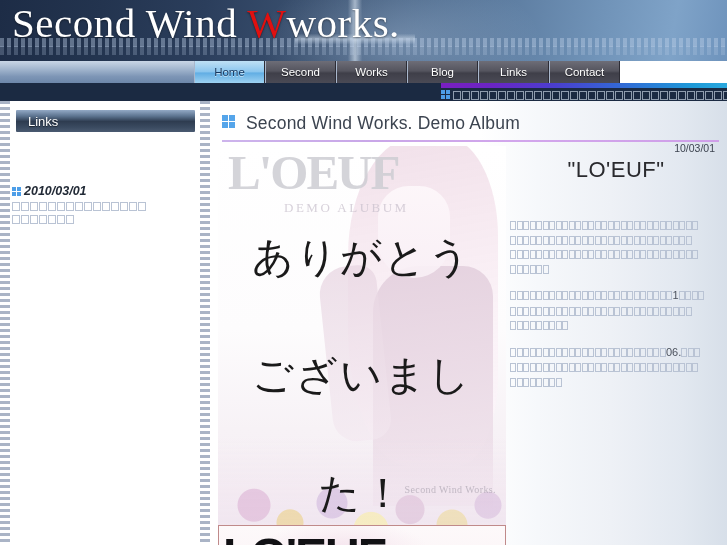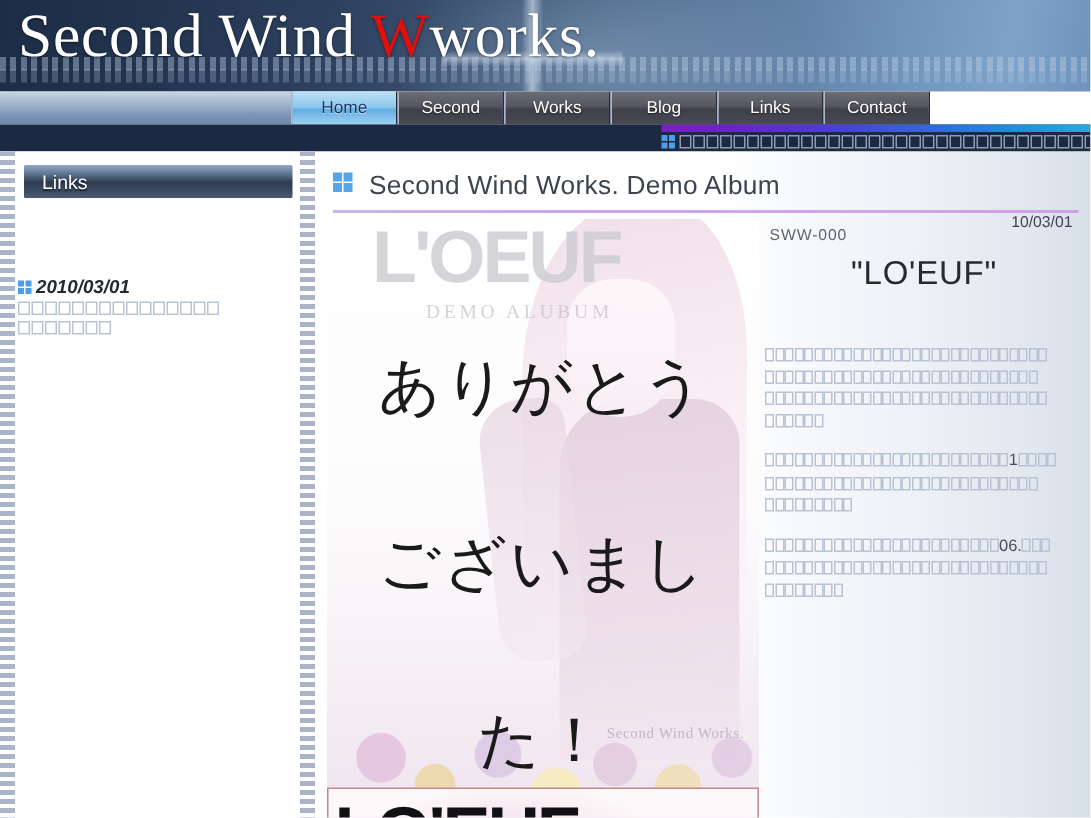--- a/index.html
+++ b/index.html
@@ -299,27 +299,26 @@
       radial-gradient(circle at 53% 84%, rgba(246,236,186,.85) 0 17px, rgba(246,236,186,0) 18px),
       radial-gradient(circle at 66% 66%, rgba(224,198,220,.75) 0 14px, rgba(224,198,220,0) 15px),
       radial-gradient(circle at 80% 80%, rgba(238,220,172,.75) 0 15px, rgba(238,220,172,0) 16px),
       radial-gradient(circle at 92% 62%, rgba(220,196,224,.7) 0 13px, rgba(220,196,224,0) 14px),
       linear-gradient(180deg, rgba(244,234,242,0) 0%, rgba(242,230,240,.55) 45%, rgba(238,226,238,.75) 100%);
     filter: blur(.3px);
   }
   .jacket-title {
     position: absolute;
     left: 10px; top: 2px;
-    font-family: Liberation Sans, sans-serif;
+    font-family: Liberation Serif, serif;
     font-size: 49px;
     font-weight: bold;
     letter-spacing: -2px;
     color: rgba(205,205,210,.85);
     line-height: 1;
-    margin-left: 20px;
   }
   .jacket-sub {
     position: absolute;
     left: 66px; top: 54px;
     font-family: "Liberation Serif", serif;
     font-size: 13px;
     letter-spacing: 2.5px;
     color: rgba(198,190,202,.7);
   }
   .jacket-credit {
@@ -461,21 +460,20 @@
         <div class="jacket-sub">DEMO ALUBUM</div>
         <div class="jacket-credit">Second Wind Works.</div>
         <div class="overlay-jp">
           <span class="l2">ありがとう</span>
           <span class="l2">ございました！</span>
         </div>
       </div>
     </div>
 
     <div class="desc">
-      <div class="cat-no">SWW-000</div>
       <div class="album-name">"LO'EUF"</div>
       <div class="desc-body" id="desc-body">
           <div class="para"><span class="tofu"></span><span class="tofu"></span><span class="tofu"></span><span class="tofu"></span><span class="tofu"></span><span class="tofu"></span><span class="tofu"></span><span class="tofu"></span><span class="tofu"></span><span class="tofu"></span><span class="tofu"></span><span class="tofu"></span><span class="tofu"></span><span class="tofu"></span><span class="tofu"></span><span class="tofu"></span><span class="tofu"></span><span class="tofu"></span><span class="tofu"></span><span class="tofu"></span><span class="tofu"></span><span class="tofu"></span><span class="tofu"></span><span class="tofu"></span><span class="tofu"></span><span class="tofu"></span><span class="tofu"></span><span class="tofu"></span><span class="tofu"></span><br><span class="tofu"></span><span class="tofu"></span><span class="tofu"></span><span class="tofu"></span><span class="tofu"></span><span class="tofu"></span><span class="tofu"></span><span class="tofu"></span><span class="tofu"></span><span class="tofu"></span><span class="tofu"></span><span class="tofu"></span><span class="tofu"></span><span class="tofu"></span><span class="tofu"></span><span class="tofu"></span><span class="tofu"></span><span class="tofu"></span><span class="tofu"></span><span class="tofu"></span><span class="tofu"></span><span class="tofu"></span><span class="tofu"></span><span class="tofu"></span><span class="tofu"></span><span class="tofu"></span><span class="tofu"></span><span class="tofu"></span><br><span class="tofu"></span><span class="tofu"></span><span class="tofu"></span><span class="tofu"></span><span class="tofu"></span><span class="tofu"></span><span class="tofu"></span><span class="tofu"></span><span class="tofu"></span><span class="tofu"></span><span class="tofu"></span><span class="tofu"></span><span class="tofu"></span><span class="tofu"></span><span class="tofu"></span><span class="tofu"></span><span class="tofu"></span><span class="tofu"></span><span class="tofu"></span><span class="tofu"></span><span class="tofu"></span><span class="tofu"></span><span class="tofu"></span><span class="tofu"></span><span class="tofu"></span><span class="tofu"></span><span class="tofu"></span><span class="tofu"></span><span class="tofu"></span><br><span class="tofu"></span><span class="tofu"></span><span class="tofu"></span><span class="tofu"></span><span class="tofu"></span><span class="tofu"></span></div>
           <div class="para"><span class="tofu"></span><span class="tofu"></span><span class="tofu"></span><span class="tofu"></span><span class="tofu"></span><span class="tofu"></span><span class="tofu"></span><span class="tofu"></span><span class="tofu"></span><span class="tofu"></span><span class="tofu"></span><span class="tofu"></span><span class="tofu"></span><span class="tofu"></span><span class="tofu"></span><span class="tofu"></span><span class="tofu"></span><span class="tofu"></span><span class="tofu"></span><span class="tofu"></span><span class="tofu"></span><span class="tofu"></span><span class="tofu"></span><span class="tofu"></span><span class="tofu"></span><span class="inline-num">1</span><span class="tofu"></span><span class="tofu"></span><span class="tofu"></span><span class="tofu"></span><br><span class="tofu"></span><span class="tofu"></span><span class="tofu"></span><span class="tofu"></span><span class="tofu"></span><span class="tofu"></span><span class="tofu"></span><span class="tofu"></span><span class="tofu"></span><span class="tofu"></span><span class="tofu"></span><span class="tofu"></span><span class="tofu"></span><span class="tofu"></span><span class="tofu"></span><span class="tofu"></span><span class="tofu"></span><span class="tofu"></span><span class="tofu"></span><span class="tofu"></span><span class="tofu"></span><span class="tofu"></span><span class="tofu"></span><span class="tofu"></span><span class="tofu"></span><span class="tofu"></span><span class="tofu"></span><span class="tofu"></span><br><span class="tofu"></span><span class="tofu"></span><span class="tofu"></span><span class="tofu"></span><span class="tofu"></span><span class="tofu"></span><span class="tofu"></span><span class="tofu"></span><span class="tofu"></span></div>
           <div class="para"><span class="tofu"></span><span class="tofu"></span><span class="tofu"></span><span class="tofu"></span><span class="tofu"></span><span class="tofu"></span><span class="tofu"></span><span class="tofu"></span><span class="tofu"></span><span class="tofu"></span><span class="tofu"></span><span class="tofu"></span><span class="tofu"></span><span class="tofu"></span><span class="tofu"></span><span class="tofu"></span><span class="tofu"></span><span class="tofu"></span><span class="tofu"></span><span class="tofu"></span><span class="tofu"></span><span class="tofu"></span><span class="tofu"></span><span class="tofu"></span><span class="inline-num">06.</span><span class="tofu"></span><span class="tofu"></span><span class="tofu"></span><br><span class="tofu"></span><span class="tofu"></span><span class="tofu"></span><span class="tofu"></span><span class="tofu"></span><span class="tofu"></span><span class="tofu"></span><span class="tofu"></span><span class="tofu"></span><span class="tofu"></span><span class="tofu"></span><span class="tofu"></span><span class="tofu"></span><span class="tofu"></span><span class="tofu"></span><span class="tofu"></span><span class="tofu"></span><span class="tofu"></span><span class="tofu"></span><span class="tofu"></span><span class="tofu"></span><span class="tofu"></span><span class="tofu"></span><span class="tofu"></span><span class="tofu"></span><span class="tofu"></span><span class="tofu"></span><span class="tofu"></span><span class="tofu"></span><br><span class="tofu"></span><span class="tofu"></span><span class="tofu"></span><span class="tofu"></span><span class="tofu"></span><span class="tofu"></span><span class="tofu"></span><span class="tofu"></span></div>
         </div>
     </div>
 
     <div class="bottom-banner">
       <div class="bb-haze"></div>

